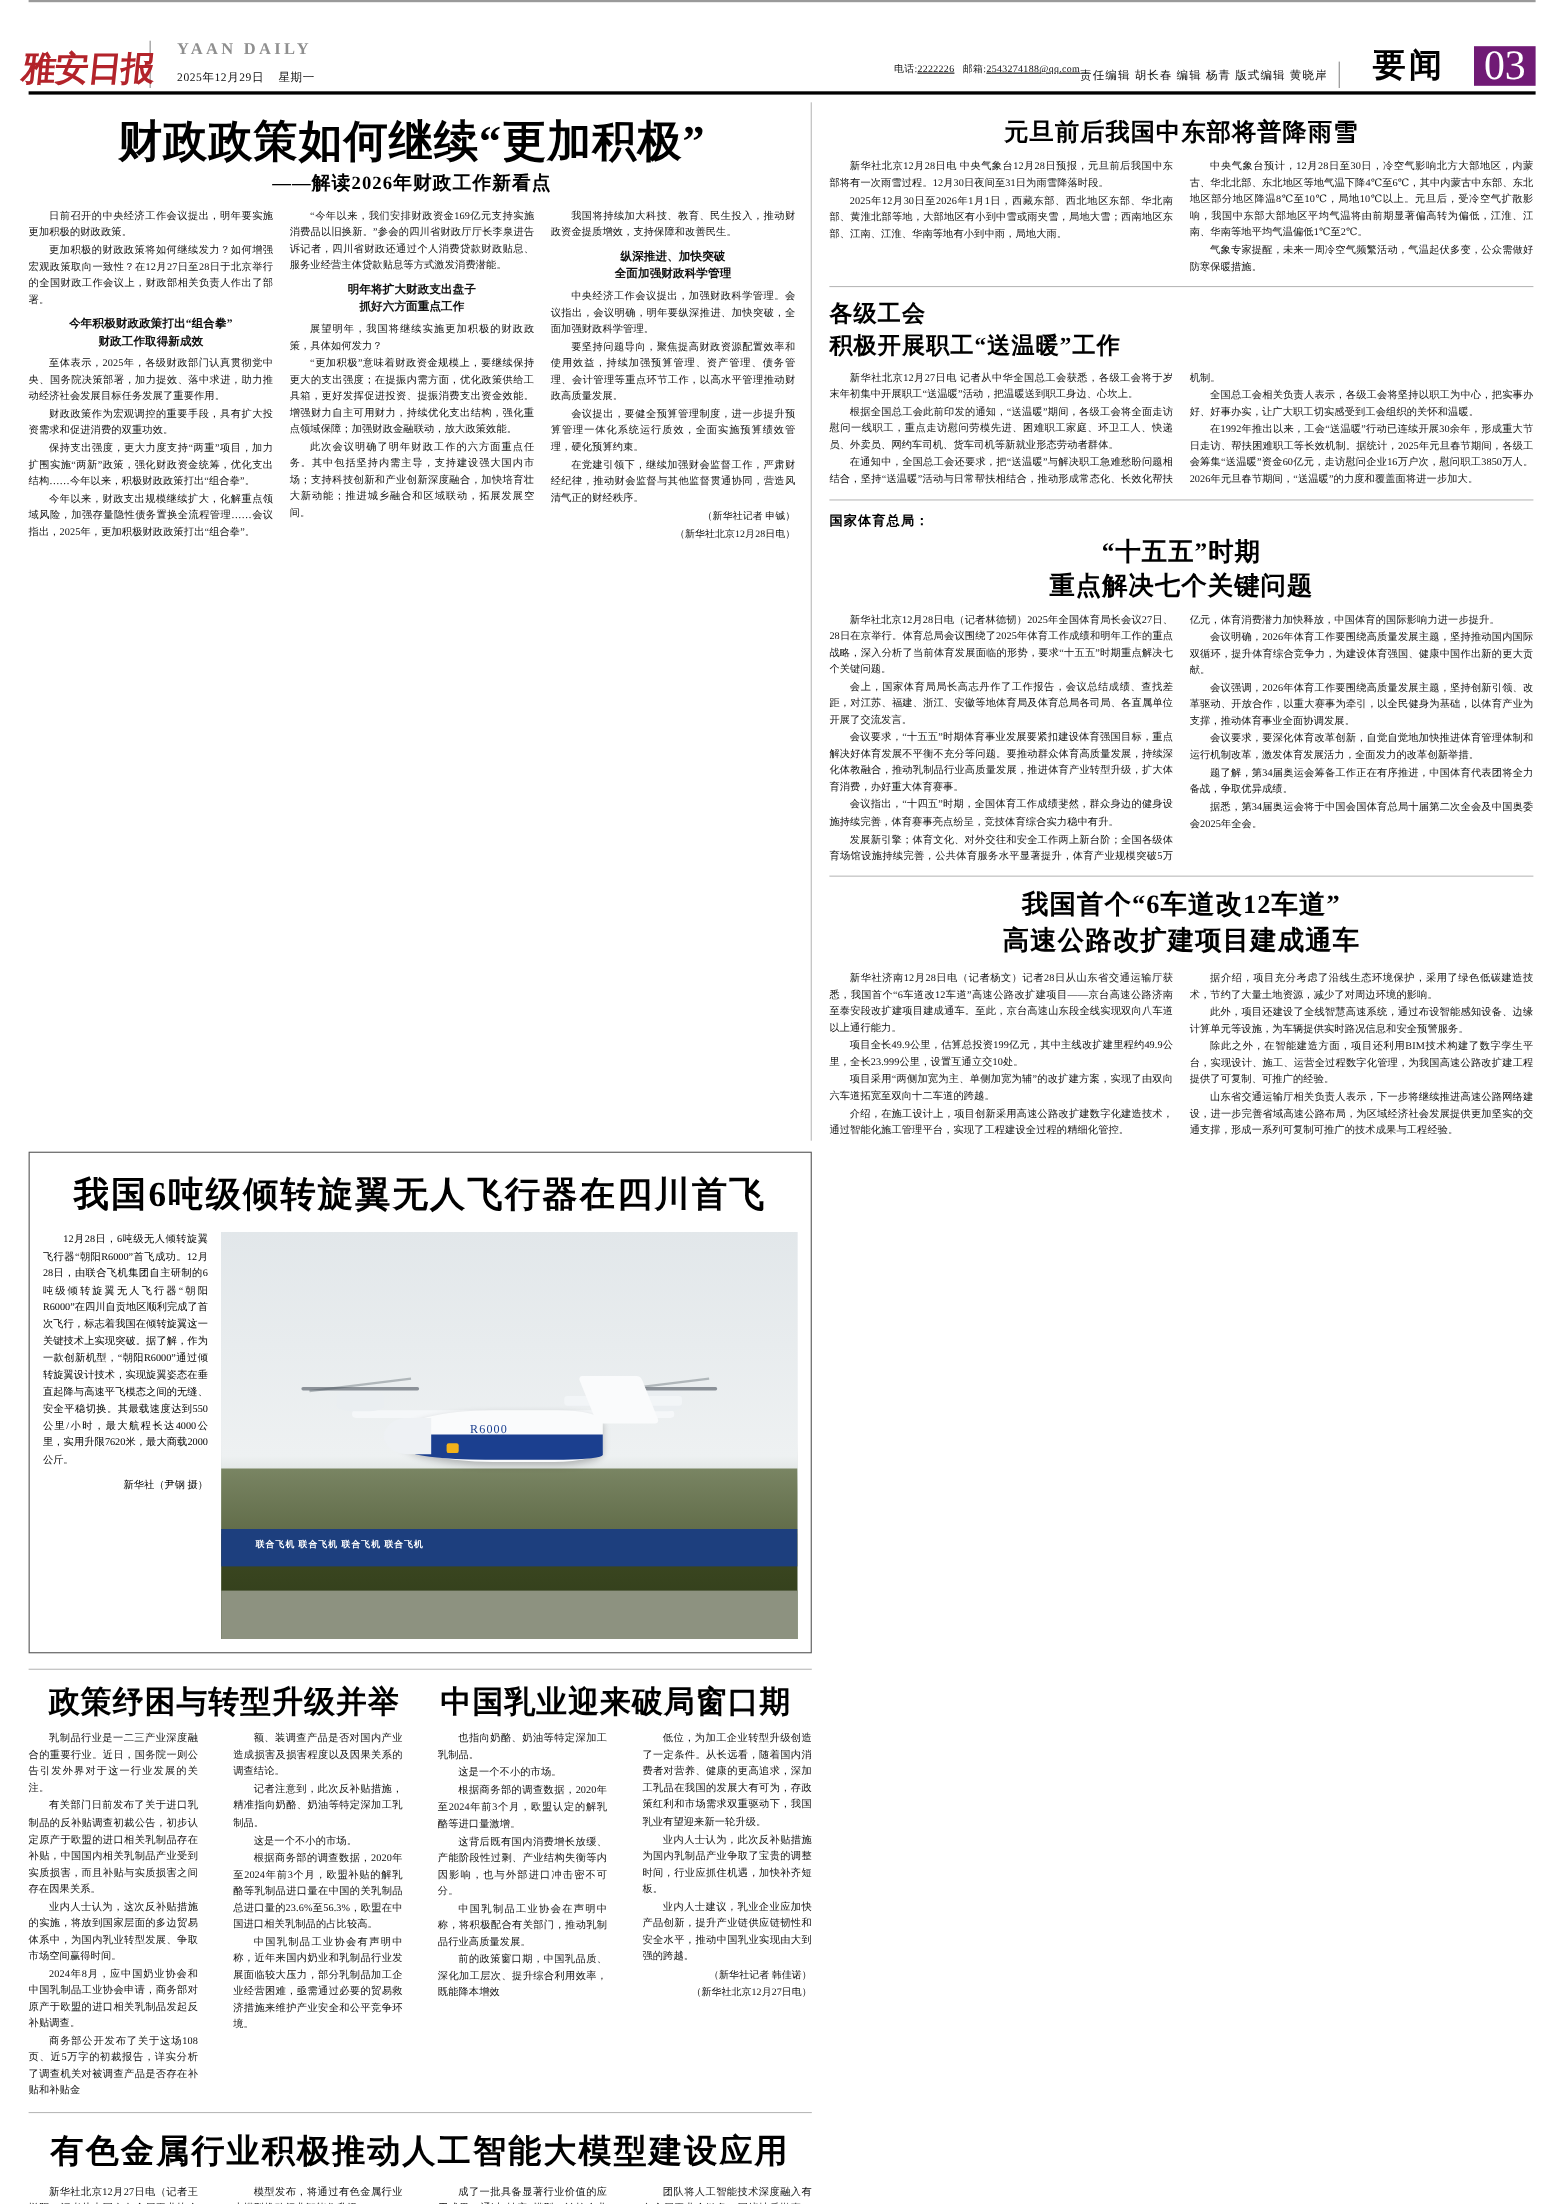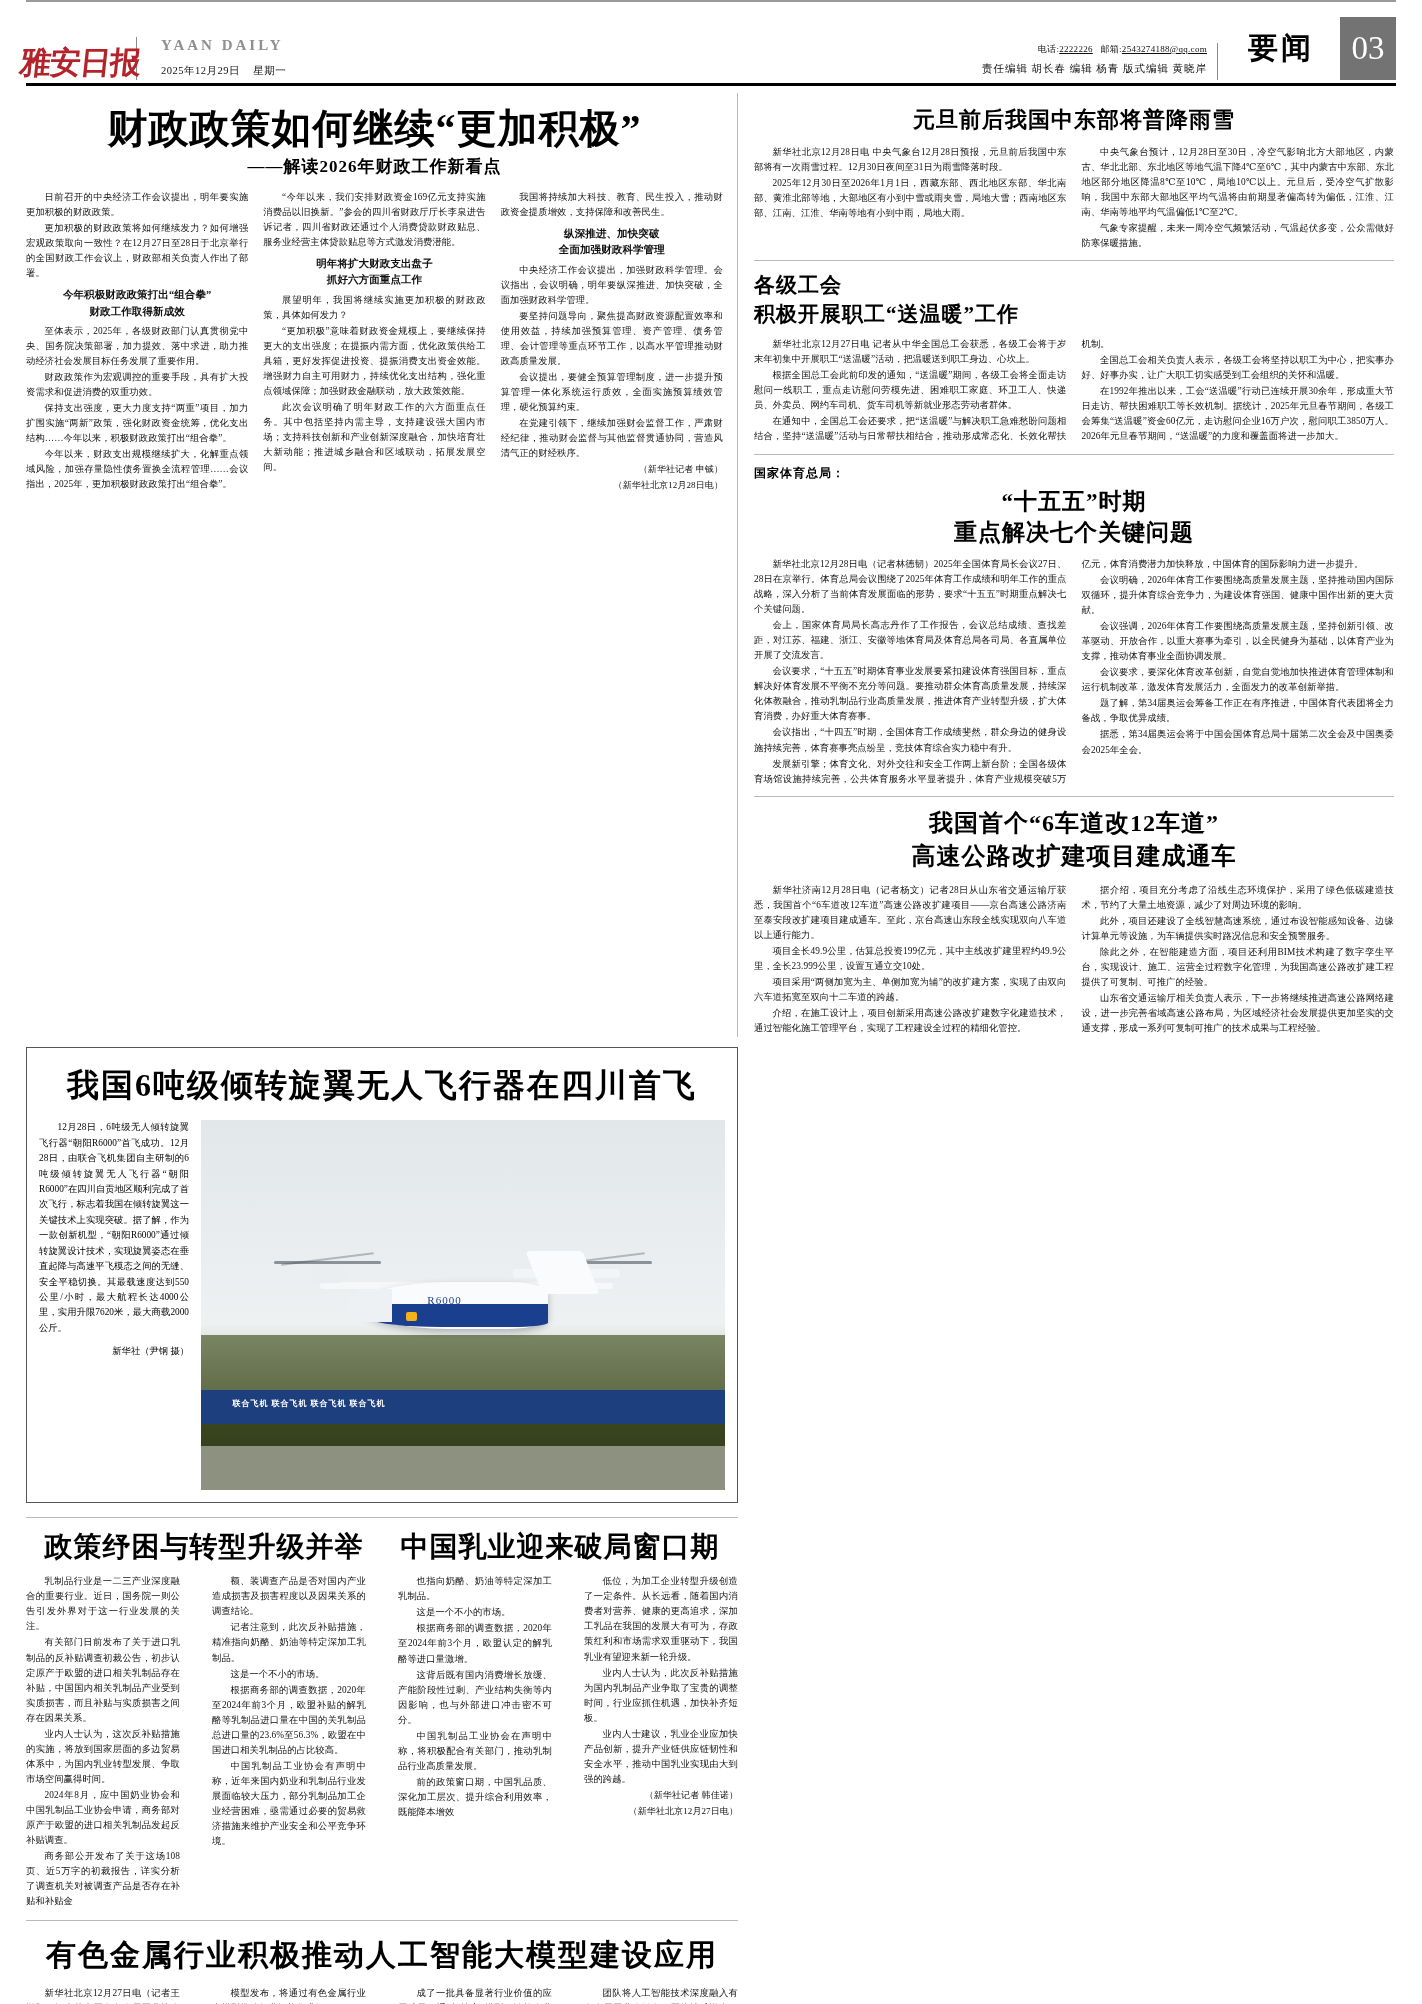--- a/index.html
+++ b/index.html
@@ -8,29 +8,29 @@
 
   
   .masthead{display:flex;align-items:flex-end;height:74px;border-top:2px solid #9a9a9a;padding-top:4px;}
   .logo-box{width:108px;display:flex;align-items:center;justify-content:center;padding-bottom:2px;}
   .logo-cn{font-family:"Liberation Serif",serif;font-weight:bold;color:#b3232a;font-size:31px;letter-spacing:-1px;
            transform:skewX(-6deg);line-height:1;white-space:nowrap;}
   .mast-mid{border-left:1px solid #8a8a8a;padding-left:24px;margin-left:2px;padding-bottom:2px;}
   .mast-en{font-family:"Liberation Serif",serif;color:#8f8f8f;font-size:15px;letter-spacing:3px;font-weight:bold;}
   .mast-date{font-size:10.5px;color:#111;margin-top:10px;letter-spacing:.5px;}
   .mast-date .wk{margin-left:10px;}
-  .mast-contact{flex:1;display:flex;flex-direction:column;align-items:flex-end;justify-content:flex-end;
+  .mast-contact{flex:1;display:flex;flex-direction:row;align-items:flex-start;justify-content:flex-end;
                 padding-bottom:4px;padding-right:10px;border-right:1px solid #8a8a8a;}
   .contact-line{font-size:9px;color:#111;letter-spacing:.3px;}
   .contact-line .ul{text-decoration:underline;}
   .editors-line{font-size:10.5px;color:#111;margin-top:6px;letter-spacing:1px;}
   .section-wrap{display:flex;align-items:center;}
   .section-name{font-weight:bold;font-size:30px;letter-spacing:3px;padding:0 26px 0 30px;color:#000;}
-  .page-num{background:#737373;color:#fff;width:56px;height:63px;display:flex;align-items:center;justify-content:center;
-            font-size:33px;font-family:"Liberation Serif",serif;}
+  .page-num{background:#701a75;color:#fff;width:56px;height:36px;display:flex;align-items:center;justify-content:center;
+            font-size:38px;font-family:"Liberation Serif",serif;}
   .rule-thick{border-bottom:3px solid #000;margin-top:3px;}
 
   
   .col-txt{font-size:9.3px;line-height:1.62;text-align:justify;color:#111;letter-spacing:.1px;}
   .col-txt p{margin:0 0 1px 0;text-indent:2em;}
   .sub-head2{font-weight:bold;font-size:10.5px;text-align:center;line-height:1.55;margin:6px 0 4px;}
   .byline{text-align:right;font-size:9px;margin-top:3px;}
 
   
   .top{display:flex;margin-top:7px;}

